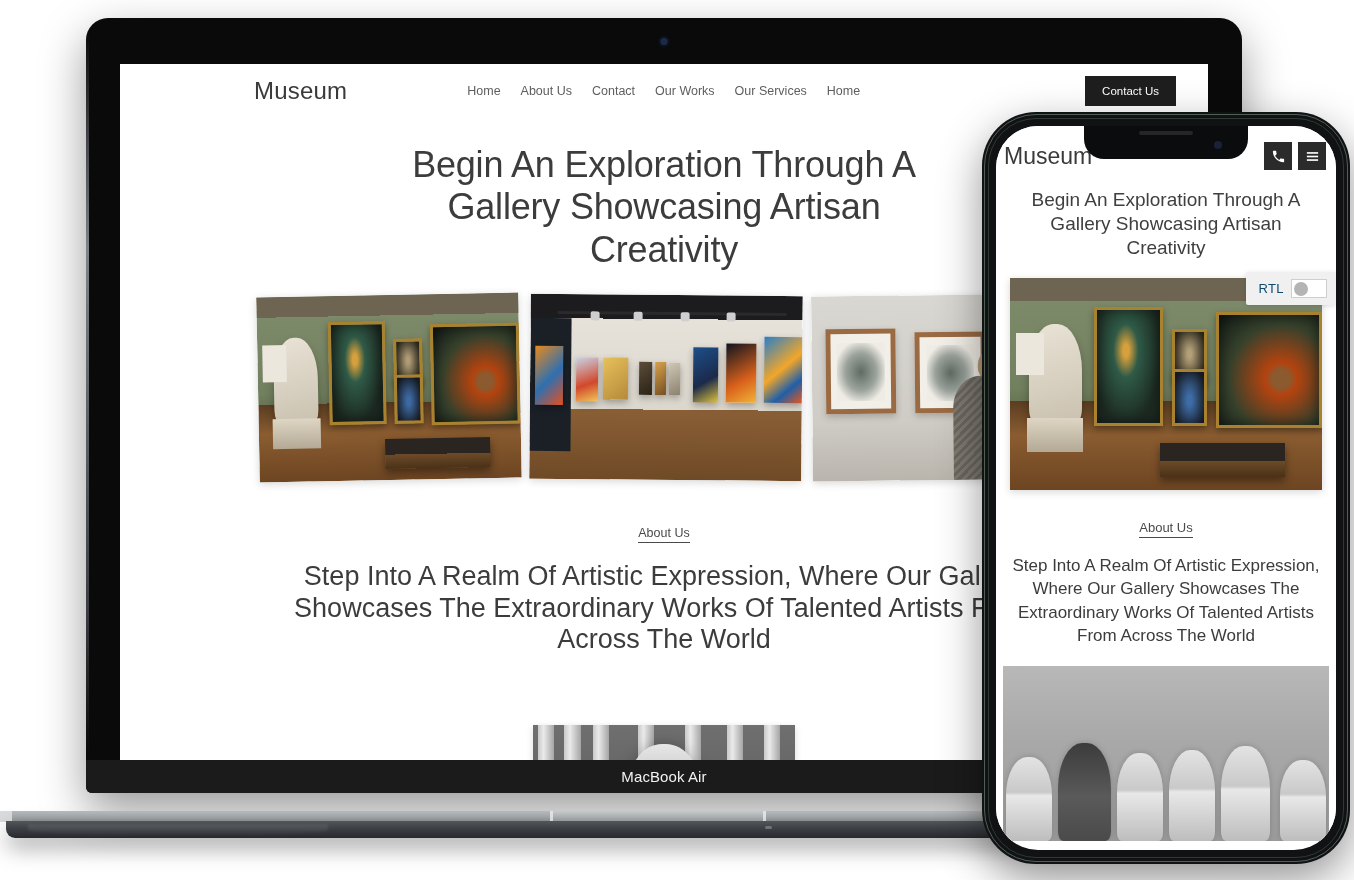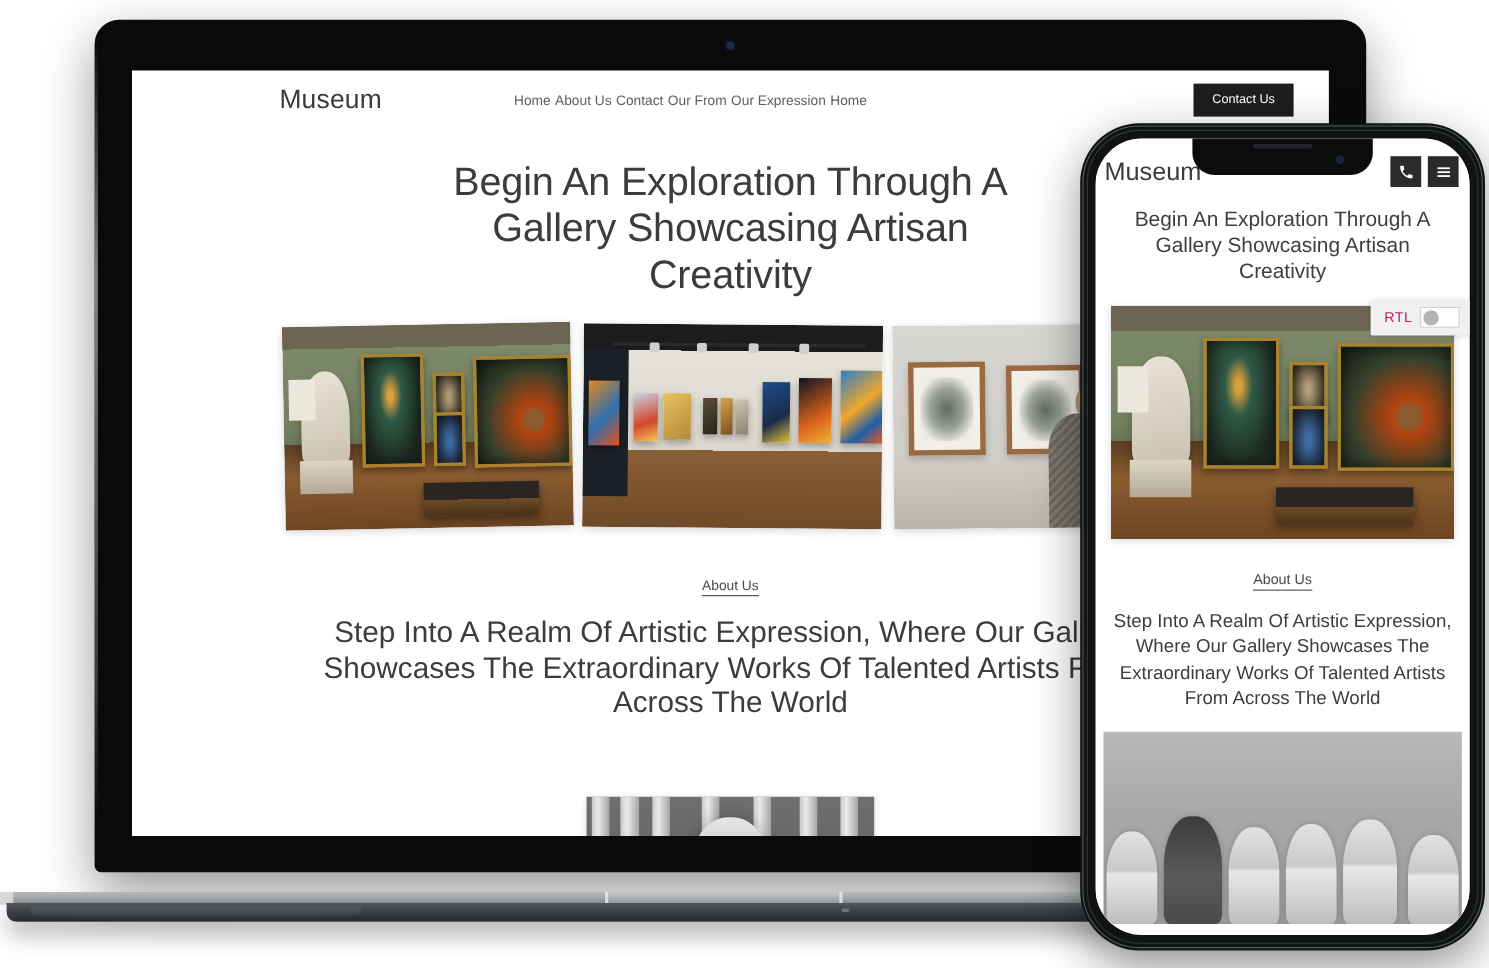--- a/index.html
+++ b/index.html
@@ -160,21 +160,21 @@
   }
   .d-logo {
     font-size: 24px;
     color: #3a3a3a;
     font-weight: 400;
     letter-spacing: 0.2px;
     white-space: nowrap;
   }
   .d-nav {
     display: flex;
-    gap: 4px;
+    gap: 20px;
     margin-left: 120px;
     align-items: center;
   }
   .d-nav a {
     font-size: 12.5px;
     color: #5e5e5e;
     text-decoration: none;
     white-space: nowrap;
   }
   .d-cta {
@@ -381,21 +381,21 @@
     top: 160px;
     z-index: 20;
     display: flex;
     align-items: center;
     gap: 7px;
     background: #f0f0f0;
     padding: 7px 9px 7px 12px;
     border-radius: 2px;
     box-shadow: 0 1px 5px rgba(0,0,0,0.13);
   }
-  .rtl-label { font-size: 13px; color: #be185d; letter-spacing: 0.4px; }
+  .rtl-label { font-size: 13px; color: #0c4a6e; letter-spacing: 0.4px; }
   .rtl-switch {
     width: 36px; height: 19px;
     background: #ffffff;
     border: 1px solid #cfcfcf;
     display: flex; align-items: center;
     cursor: pointer;
   }
   .rtl-knob {
     width: 14px; height: 14px;
     border-radius: 50%;
@@ -509,22 +509,22 @@
 
       <div class="laptop-screen">
         <div class="site-desktop">
 
           <div class="d-header">
             <div class="d-logo">Museum</div>
             <nav class="d-nav">
               <a href="#">Home</a>
               <a href="#">About Us</a>
               <a href="#">Contact</a>
-              <a href="#">Our From</a>
-              <a href="#">Our Expression</a>
+              <a href="#">Our Works</a>
+              <a href="#">Our Services</a>
               <a href="#">Home</a>
             </nav>
             <button class="d-cta">Contact Us</button>
           </div>
 
           <h1 class="d-hero-title">Begin An Exploration Through A Gallery Showcasing Artisan Creativity</h1>
 
           <div class="d-gallery">
             <div class="shot shot-a">
               <div class="art art-green">
@@ -584,20 +584,23 @@
                 <div class="statue-fig"></div>
 
               </div>
             </div>
 
           </div>
 
         </div>
       </div>
 
+      <div class="laptop-chinbar">
+        <span>MacBook Air</span>
+      </div>
     </div>
 
     <div class="laptop-base">
       <div class="base-top">
           <div class="base-notch"></div>
         </div>
       <div class="base-body"></div>
       <div class="base-foot"></div>
       <div class="base-dot"></div>
     </div>

